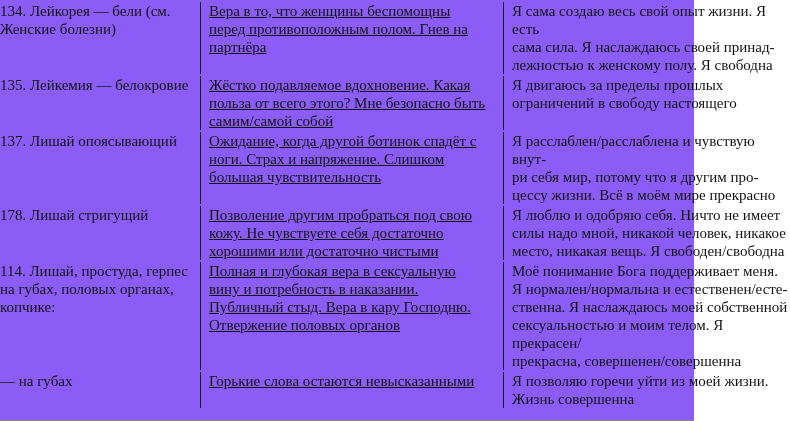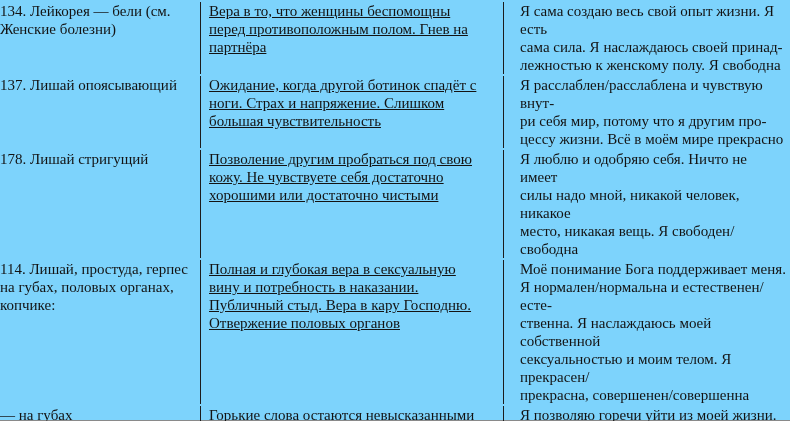--- a/index.html
+++ b/index.html
@@ -6,25 +6,25 @@
     margin: 0;
     padding: 0;
     background: #ffffff;
   }
   body {
     width: 790px;
     height: 421px;
     overflow: hidden;
   }
   .page {
-    width: 790px;
+    width: 694px;
     height: 421px;
     box-sizing: border-box;
     border-bottom: 1px solid #8a8a8a;
-    background: #7dd3fc;
+    background: #8b5cf6;
   }
   table.hay-table {
     border-collapse: separate;
     border-spacing: 0 2px;
     table-layout: fixed;
     width: 790px;
     margin: 0;
     font-family: "Liberation Serif", "DejaVu Serif", serif;
     font-size: 15px;
     line-height: 18px;
@@ -44,39 +44,47 @@
   td.c2 {
     width: 303px;
     border-left: 1.5px solid #1c1c1c;
     padding-left: 8px;
     padding-right: 6px;
     text-decoration: underline;
   }
   td.c3 {
     width: 287px;
     border-left: 1.5px solid #1c1c1c;
-    padding-left: 16px;
+    padding-left: 8px;
     padding-right: 2px;
   }
 </style>
 </head>
 <body>
 
 <div class="page">
   <table class="hay-table">
     <tbody>
       <tr>
         <td class="c1">134. Лейкорея — бели (см.
 Женские болезни)</td>
         <td class="c2">Вера в то, что женщины беспомощны
 перед противоположным полом. Гнев на
 партнёра</td>
         <td class="c3">Я сама создаю весь свой опыт жизни. Я есть
 сама сила. Я наслаждаюсь своей принад-
 лежностью к женскому полу. Я свободна</td>
+      </tr>
+      <tr>
+        <td class="c1">135. Лейкемия — белокровие</td>
+        <td class="c2">Жёстко подавляемое вдохновение. Какая
+польза от всего этого? Мне безопасно быть
+самим/самой собой</td>
+        <td class="c3">Я двигаюсь за пределы прошлых
+ограничений в свободу настоящего</td>
       </tr>
       <tr>
         <td class="c1">137. Лишай опоясывающий</td>
         <td class="c2">Ожидание, когда другой ботинок спадёт с
 ноги. Страх и напряжение. Слишком
 большая чувствительность</td>
         <td class="c3">Я расслаблен/расслаблена и чувствую внут-
 ри себя мир, потому что я другим про-
 цессу жизни. Всё в моём мире прекрасно</td>
       </tr>

